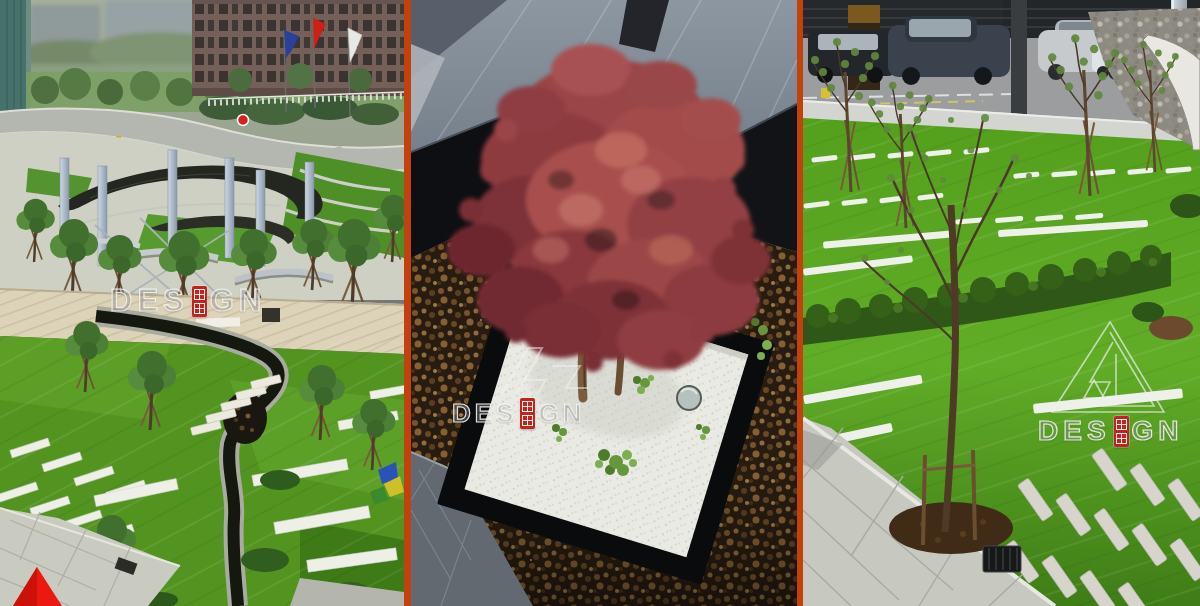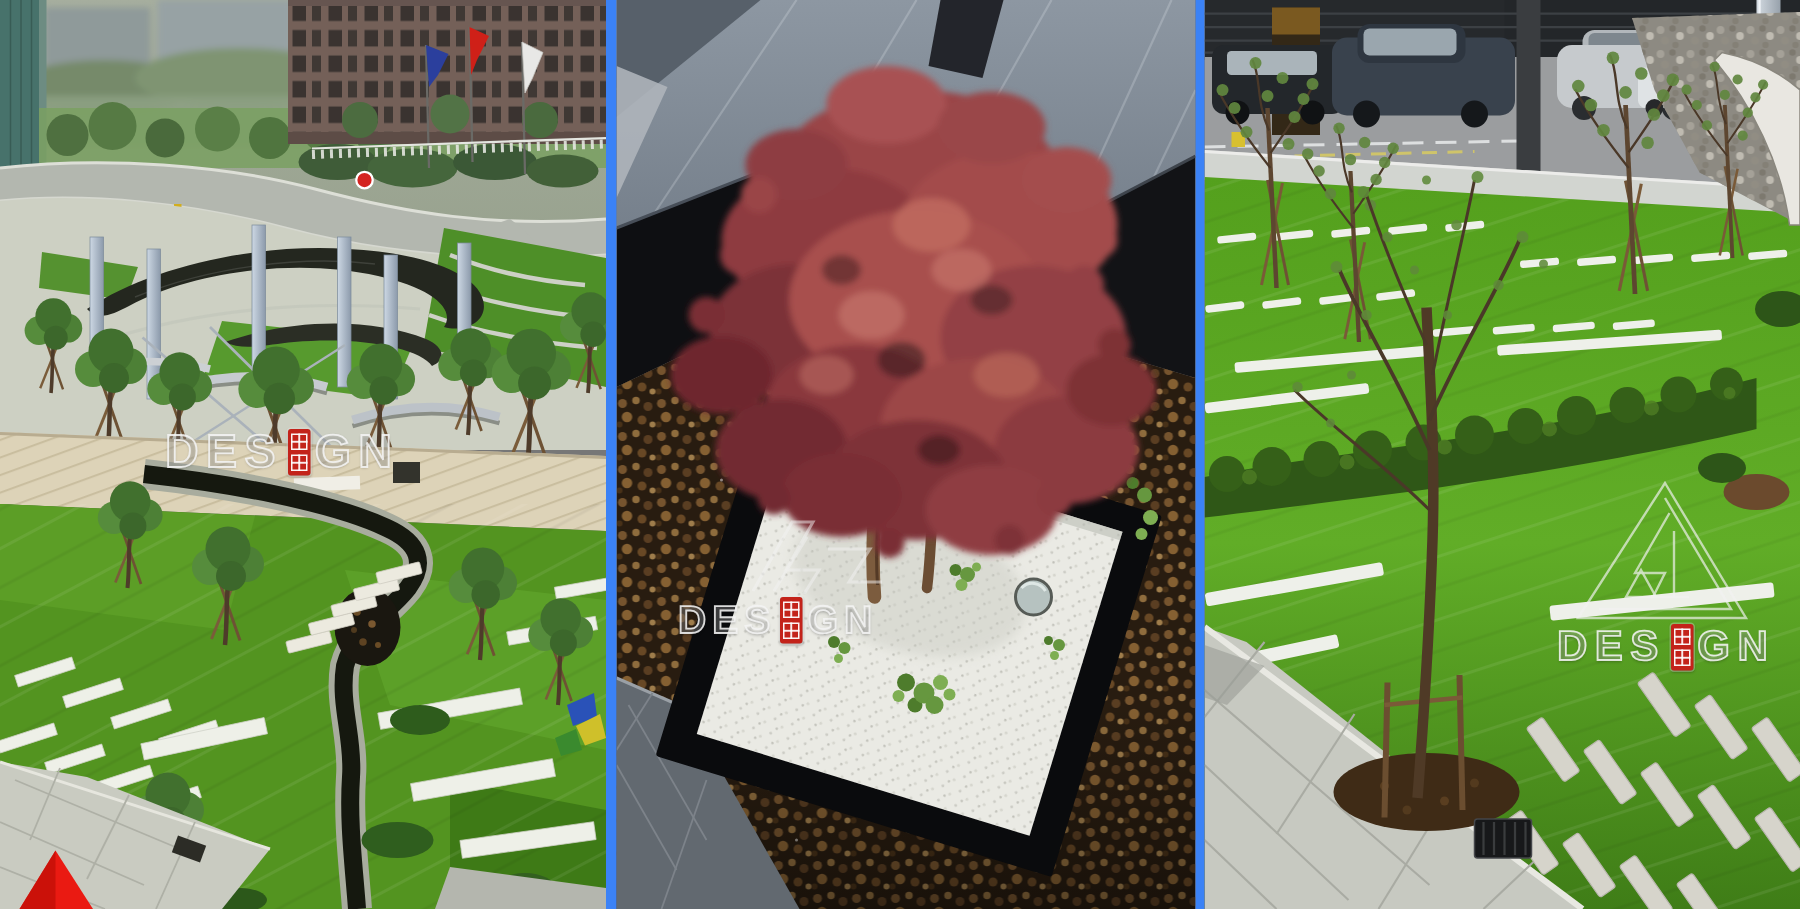--- a/index.html
+++ b/index.html
@@ -1,16 +1,16 @@
 <!DOCTYPE html>
 <html><head>
 <meta charset="utf-8">
 <style>
   html,body{margin:0;padding:0;background:#ffffff;}
-  .stage{position:relative;width:1200px;height:606px;background:#3b82f6;overflow:hidden;
+  .stage{position:relative;width:1200px;height:606px;background:#c2410c;overflow:hidden;
          font-family:"Liberation Sans",sans-serif;}
   .panel{position:absolute;top:0;height:606px;overflow:hidden;background:#777;}
   #panel-left{left:0;width:404px;}
   #panel-mid{left:411px;width:386px;}
   #panel-right{left:803px;width:397px;}
   .panel svg{display:block;}
 
   
   .wm{position:absolute;display:flex;flex-direction:column;pointer-events:none;}
   .wm-text{display:flex;align-items:center;font-weight:bold;white-space:nowrap;

